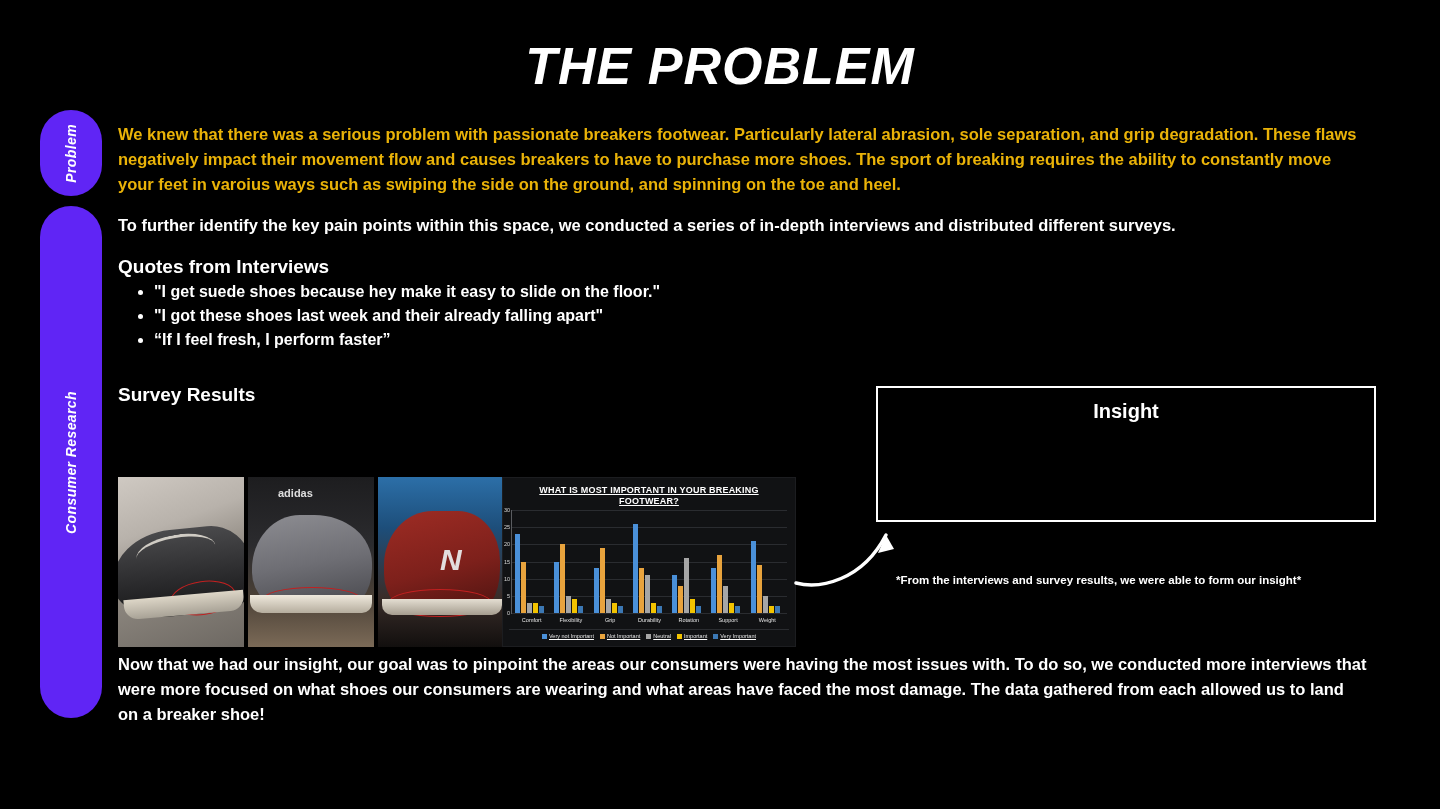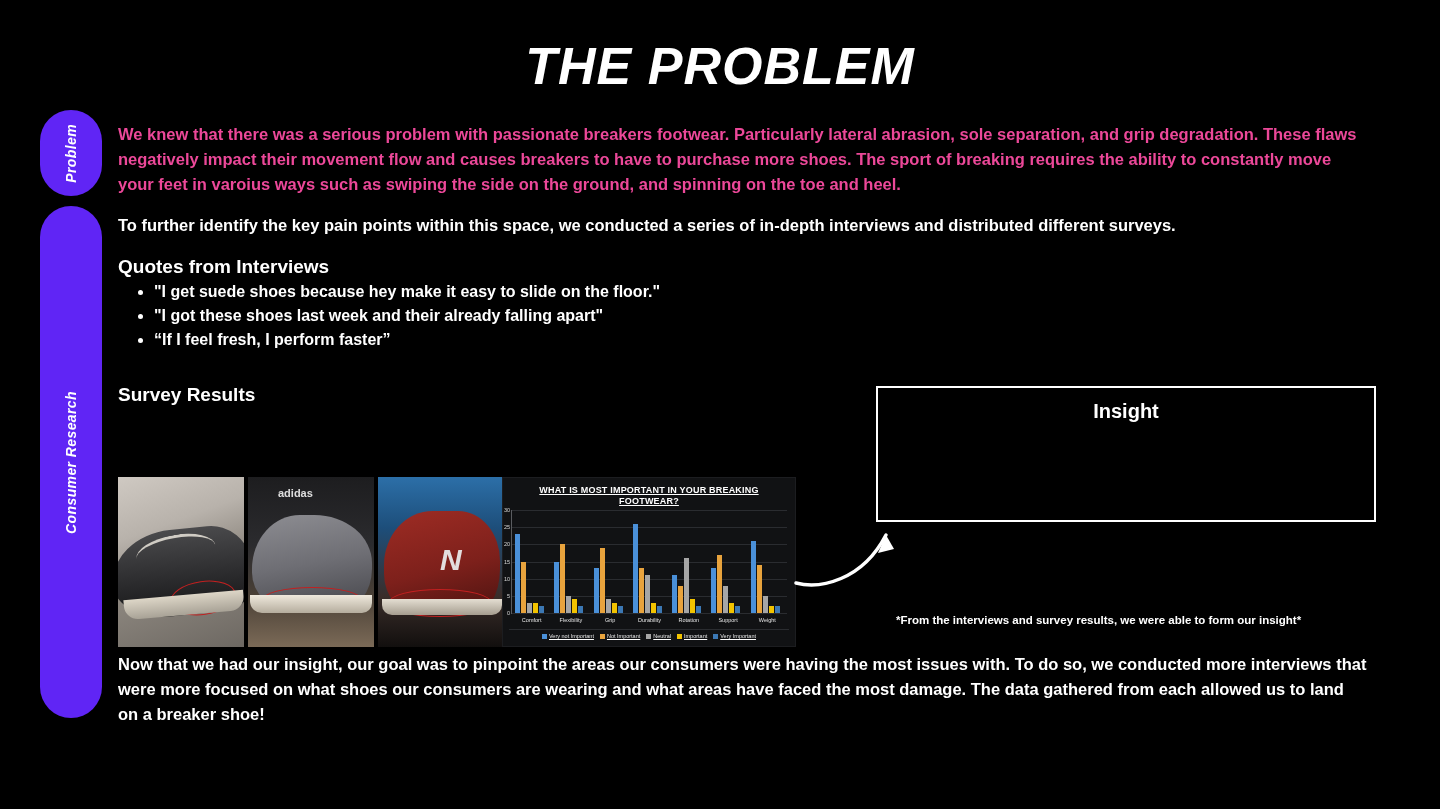--- a/index.html
+++ b/index.html
@@ -52,21 +52,21 @@
   #pill-problem { left: 40px; top: 110px; width: 62px; height: 86px; }
   #pill-research { left: 40px; top: 206px; width: 62px; height: 512px; }
 
   
   #para1 {
     position: absolute;
     left: 118px; top: 122px; width: 1244px;
     font-size: 16.5px;
     font-weight: bold;
     line-height: 25px;
-    color: #ec4899;
+    color: #eab308;
   }
   #para2 {
     position: absolute;
     left: 118px; top: 213px; width: 1244px;
     font-size: 16.5px;
     font-weight: bold;
     line-height: 25px;
     color: #ffffff;
   }
   #quotes-heading {
@@ -300,21 +300,20 @@
     left: 790px; top: 505px;
     width: 120px; height: 100px;
   }
   #arrow-caption {
     position: absolute;
     left: 896px; top: 574px;
     width: 470px;
     font-size: 11.5px;
     font-weight: bold;
     color: #ffffff;
-    margin-top: 40px;
   }
 
   
   #para3 {
     position: absolute;
     left: 118px; top: 652px; width: 1250px;
     font-size: 16.5px;
     font-weight: bold;
     line-height: 25px;
     color: #ffffff;

